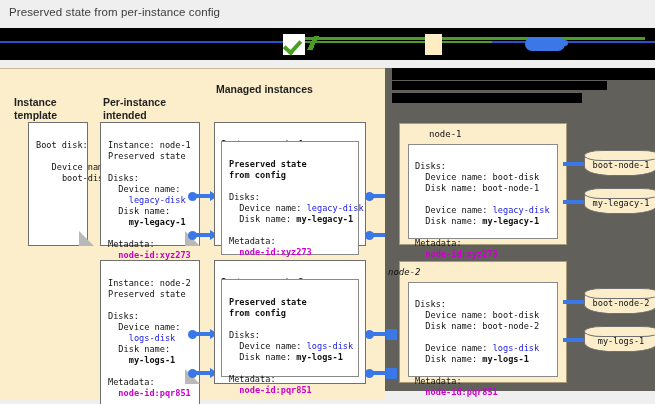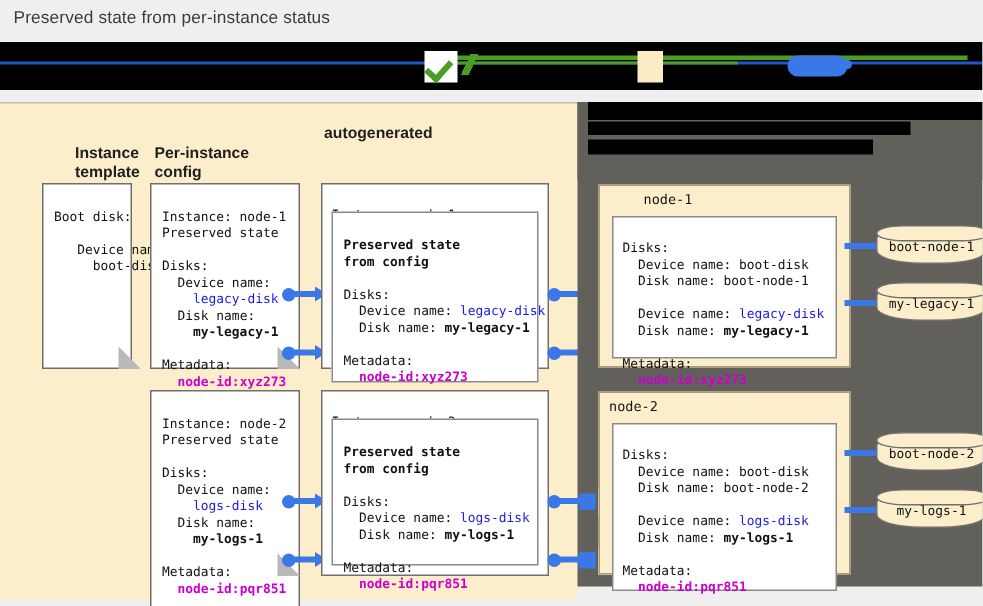--- a/index.html
+++ b/index.html
@@ -120,45 +120,45 @@
   }
   .cyl:before{
     content:"";position:absolute;left:-1px;top:-1px;width:74px;height:9px;
     border:1px solid #6f6f6f;border-radius:30px/9px;background:#fceecb;
   }
   .cyl span{position:relative;z-index:2;padding-top:4px;}
 </style>
 </head>
 <body>
 
-<div class="caption">Preserved state from per-instance status</div>
+<div class="caption">Preserved state from per-instance config</div>
 
 <div class="legend-strip">
   <div class="legend-rule"></div>
   <div class="legend-greenline"></div>
   <div class="legend-greenline2"></div>
   <div class="legend-check"></div>
   <div class="legend-greenspike"></div>
   <div class="legend-swatch"></div>
   <div class="legend-blob"></div>
   <div class="legend-blob2"></div>
 </div>
 
 <div class="cream-panel"></div>
 
-<div class="colhead" style="left:14px;top:96px;margin-left:36px;">
+<div class="colhead" style="left:14px;top:96px;">
   <div>Instance</div>
   <div>template</div>
 </div>
 <div class="colhead" style="left:103px;top:96px;">
   <div>Per-instance</div>
-  <div>config</div>
+  <div>intended</div>
 </div>
 <div class="colhead" style="left:216px;top:83px;">
-  <div>autogenerated</div>
+  <div>Managed instances</div>
 </div>
 
 <div class="card" style="left:28px;top:122px;width:60px;height:124px;">
 <span>Boot disk:</span>
 
    <span>Device name:</span>
      <span>boot-disk</span>
 </div>
 <div class="fold-tri" style="left:79px;top:231px;"></div>
 
@@ -284,22 +284,22 @@
 <div class="hline" style="left:371px;top:332px;width:18px;"></div>
 <div class="sq" style="left:386px;top:329px;"></div>
 <div class="check" style="left:399px;top:325px;"></div>
 
 <div class="dot" style="left:365px;top:369px;"></div>
 <div class="hline" style="left:371px;top:371px;width:18px;"></div>
 <div class="sq" style="left:386px;top:368px;"></div>
 <div class="check" style="left:399px;top:364px;"></div>
 
 <div class="node-box" style="left:399px;top:261px;width:168px;height:122px;"></div>
-<div class="node-label" style="left:406px;top:267px;">node-2</div>
-<div class="inner-card" style="left:408px;top:282px;width:150px;height:112px;padding:5px 6px;">
+<div class="node-label" style="left:388px;top:267px;font-style:italic;">node-2</div>
+<div class="inner-card" style="left:408px;top:282px;width:150px;height:95px;padding:5px 6px;">
 <span>Disks:</span>
   <span>Device name: boot-disk</span>
   <span>Disk name: boot-node-2</span>
 
   <span>Device name:</span> <span class="blue">logs-disk</span>
   <span>Disk name:</span> <span class="b">my-logs-1</span>
 
 <span>Metadata:</span>
   <span class="mag">node-id:pqr851</span>
 </div>

